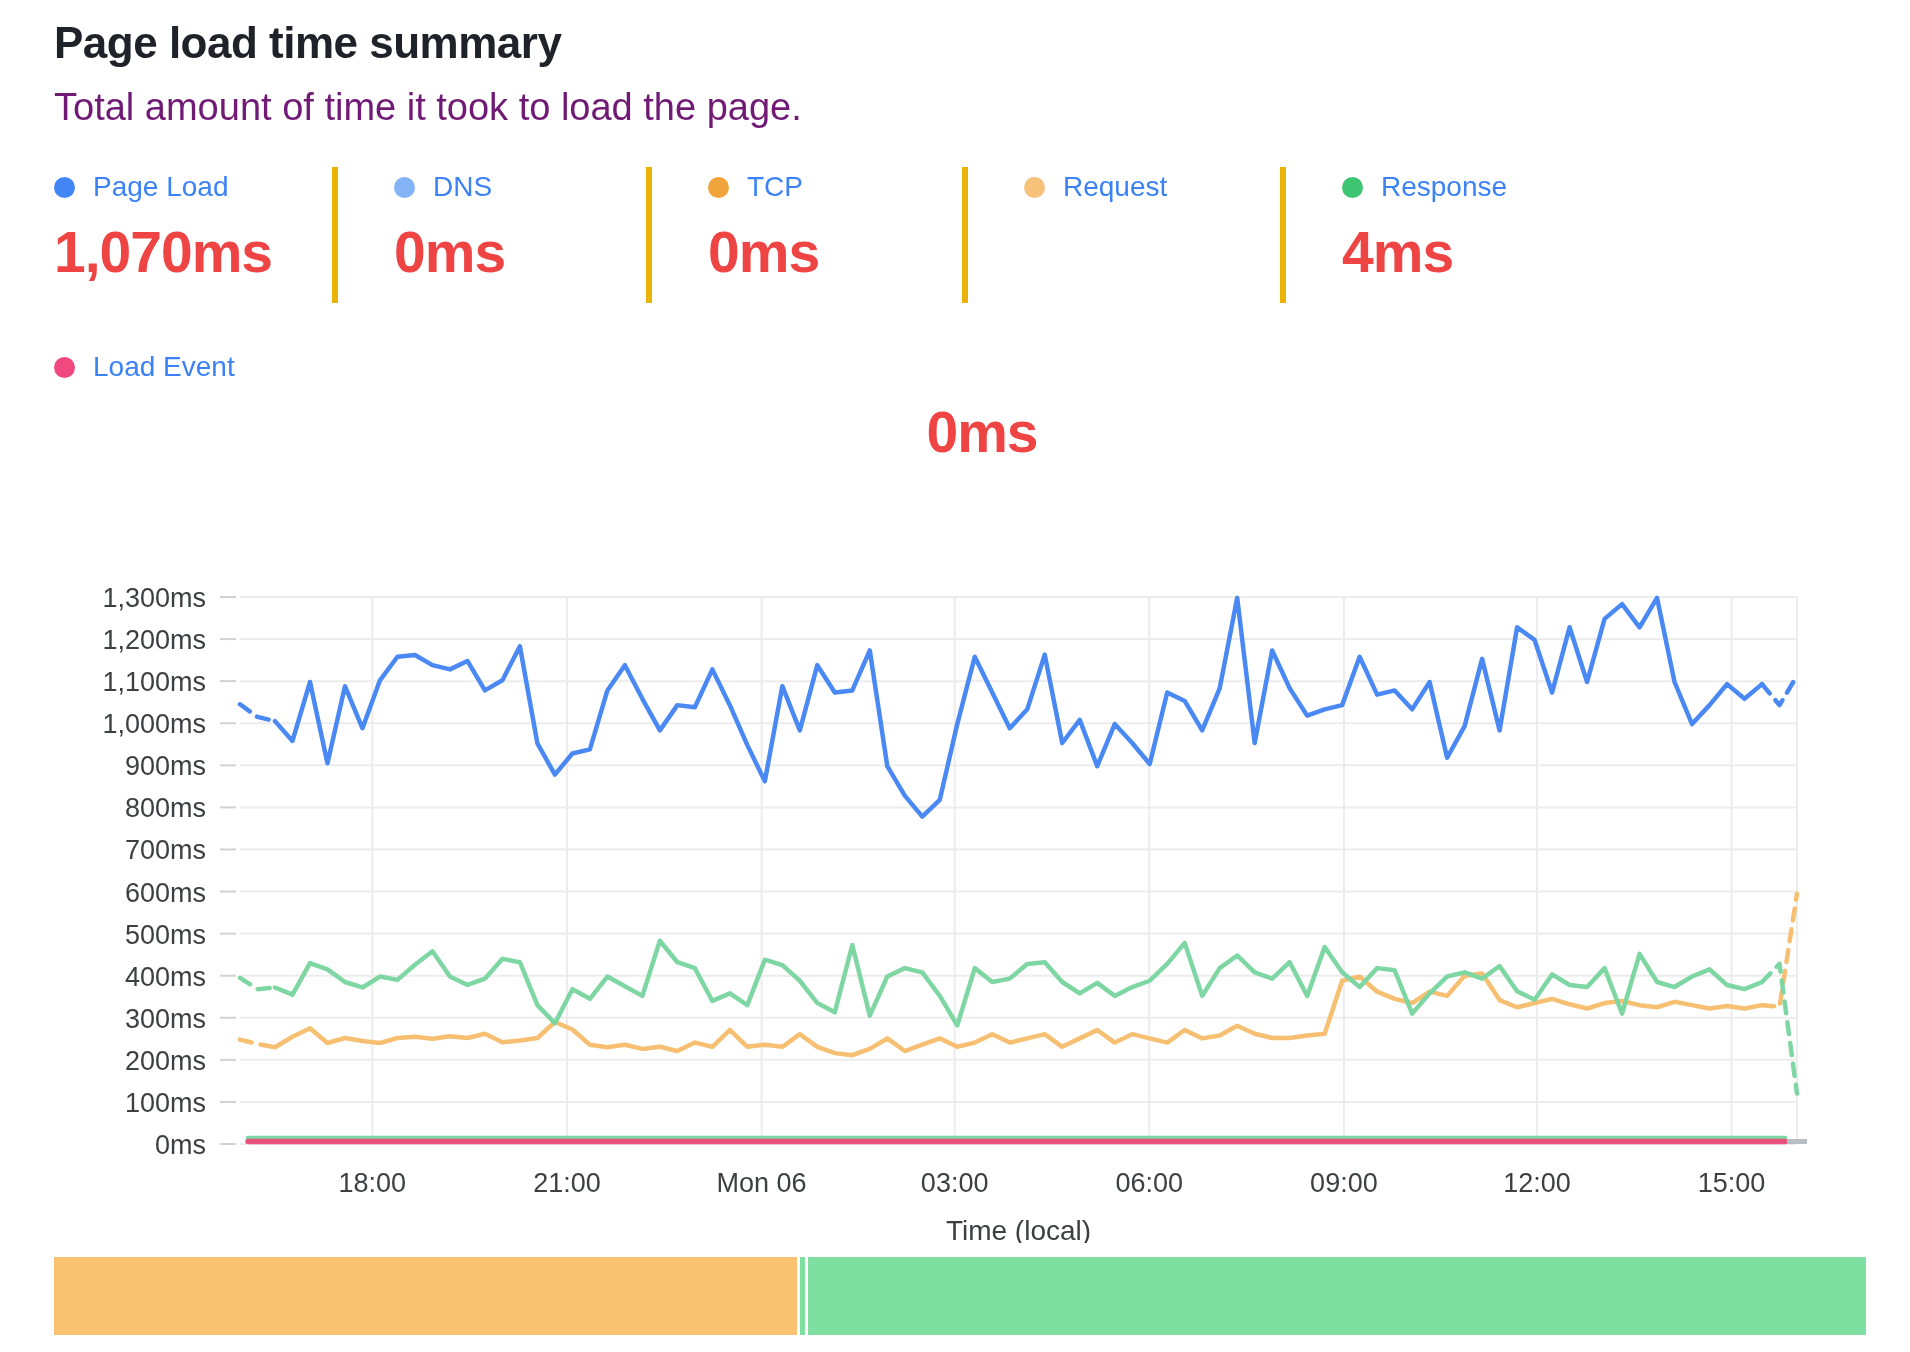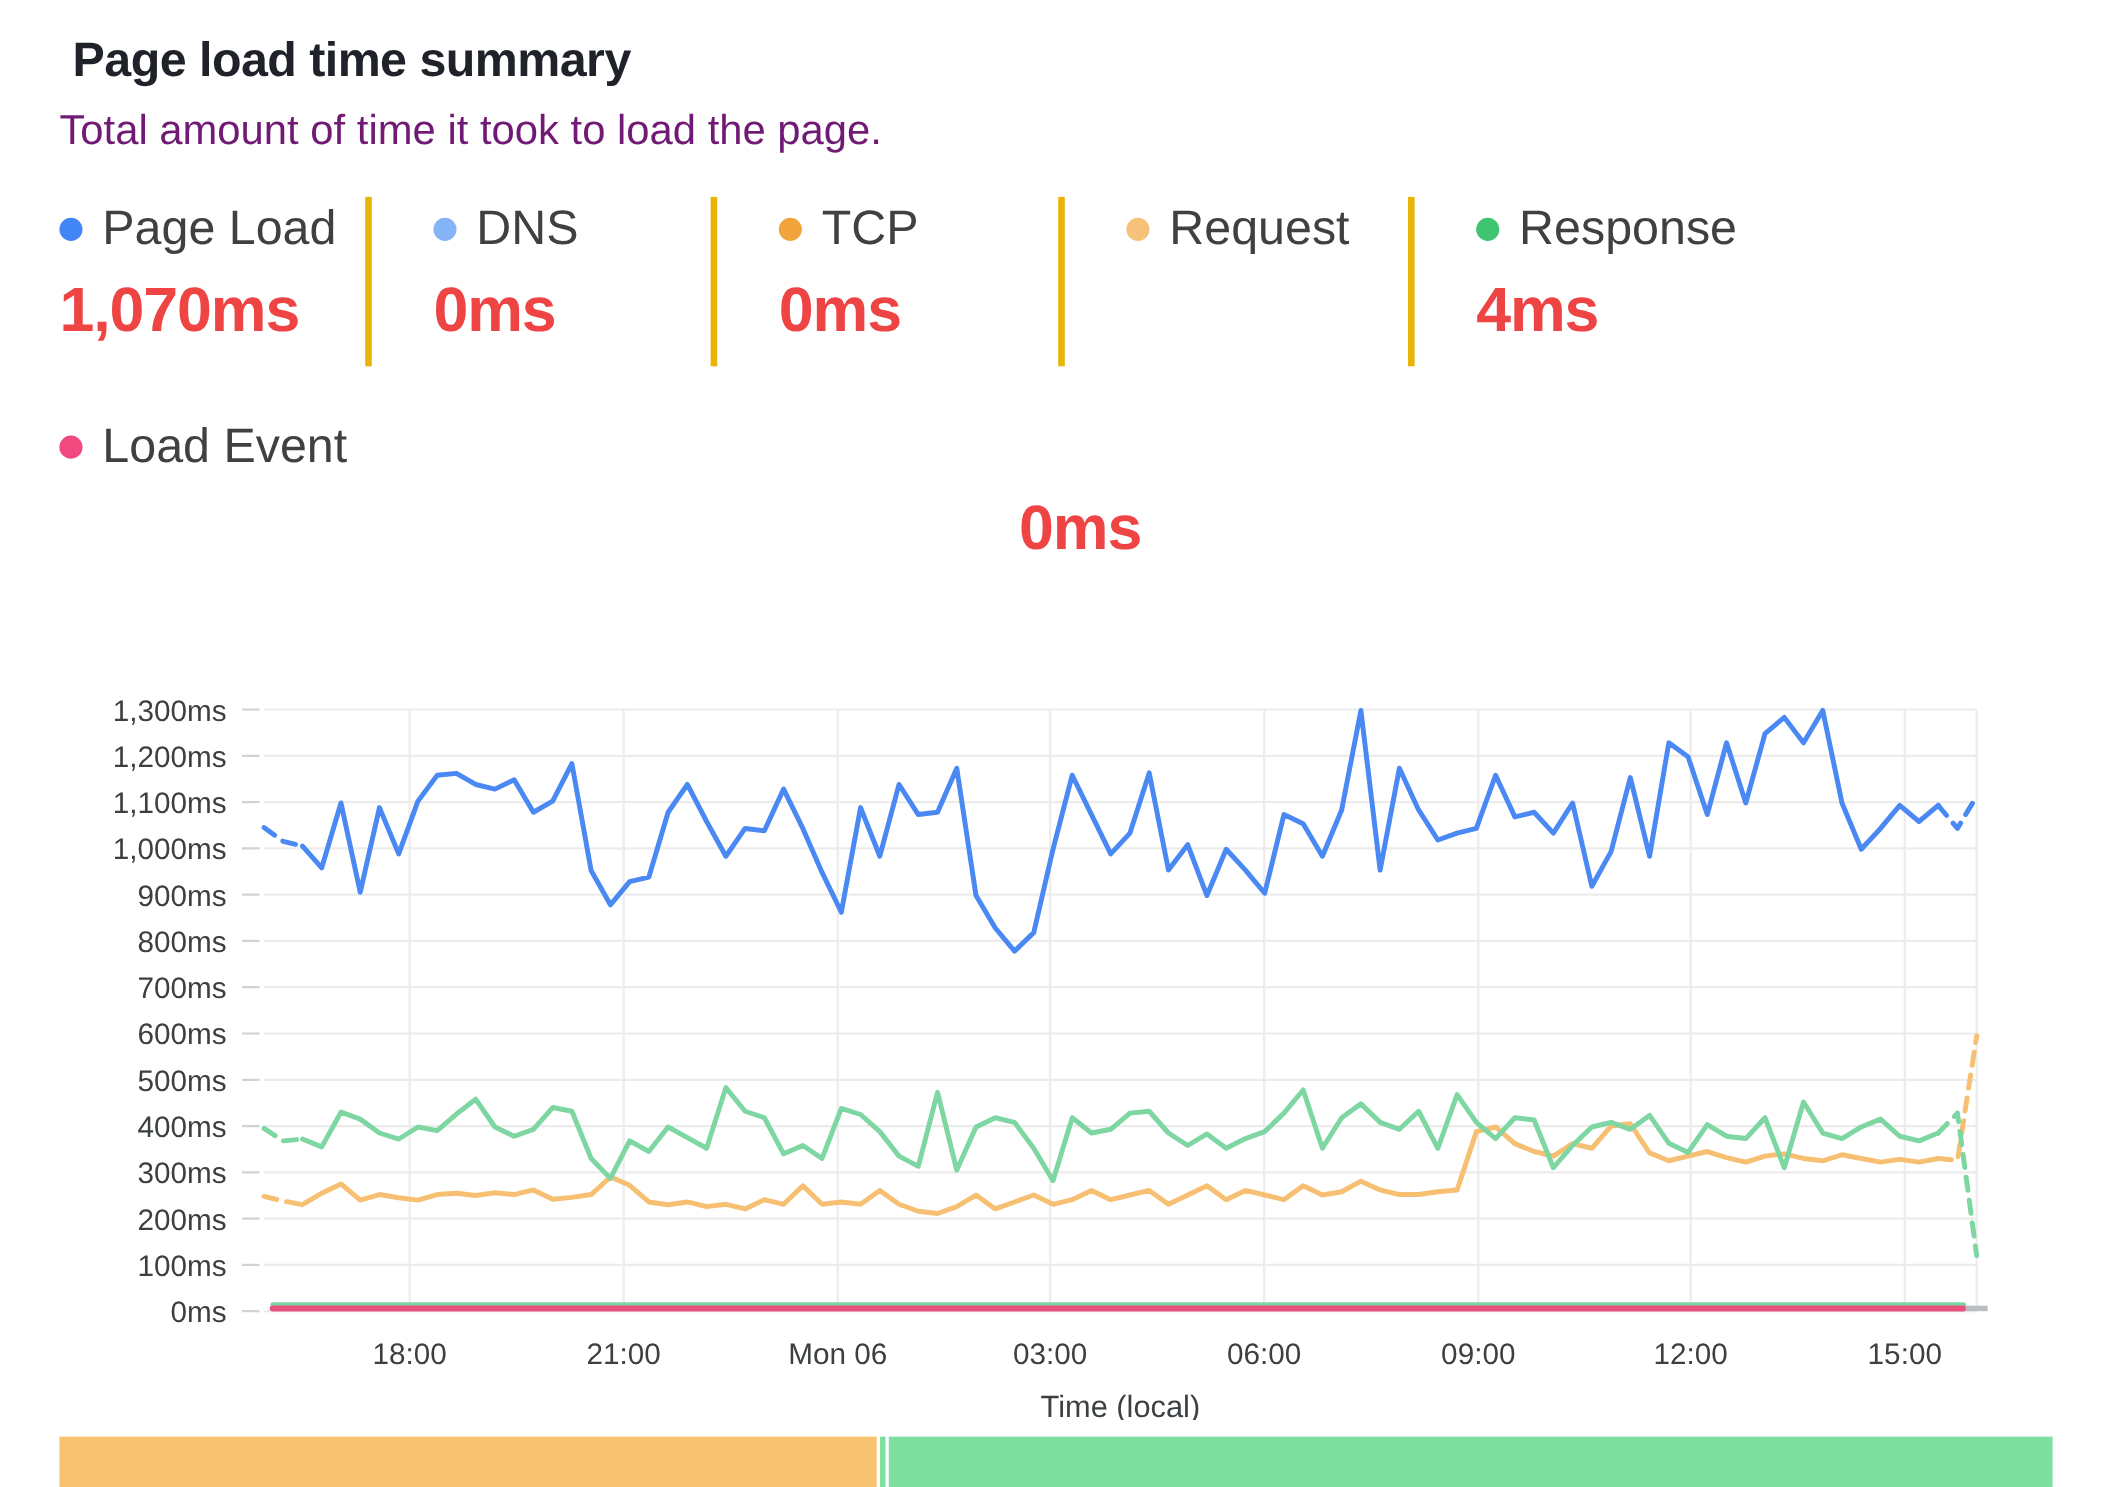--- a/index.html
+++ b/index.html
@@ -1,26 +1,26 @@
 <!DOCTYPE html>
 <html><head>
 <meta charset="utf-8">
 <style>
   html,body{margin:0;padding:0;background:#ffffff;}
   body{width:1910px;height:1352px;overflow:hidden;
        font-family:"Liberation Sans","DejaVu Sans",sans-serif;color:#202225;}
   .wrap{padding:18px 0 0 54px;}
-  h1{font-size:44px;font-weight:700;margin:12px;color:#1f2329;letter-spacing:-0.5px;}
+  h1{font-size:44px;font-weight:700;margin:0;color:#1f2329;letter-spacing:-0.5px;}
   .subtitle{font-size:38px;color:#701a75;margin-top:18px;}
   .stats{display:grid;grid-template-columns:278px 314px 316px 318px 316px 314px;margin-top:38px;}
   .stat{padding:4px 0 18px 0;}
   .stat + .stat{border-left:6px solid #eab308;padding-left:56px;}
   .stat-top{display:flex;align-items:center;gap:18px;}
   .dot{width:21px;height:21px;border-radius:50%;flex:0 0 auto;}
-  .stat-label{font-size:44px;color:#404040;}
+  .stat-label{font-size:28px;color:#3b82f6;}
   .stat-value{font-size:57px;font-weight:700;color:#ef4444;margin-top:16px;letter-spacing:-1px;}
   .row2{margin-top:44px;text-align:center;}
   .chart{margin-top:88px;}
   .bar{display:flex;gap:3px;width:1812px;height:78px;margin-top:10px;}
   .bar-seg{height:100%;}
   svg text{font-family:"Liberation Sans","DejaVu Sans",sans-serif;}
 </style>
 </head>
 <body>
 

